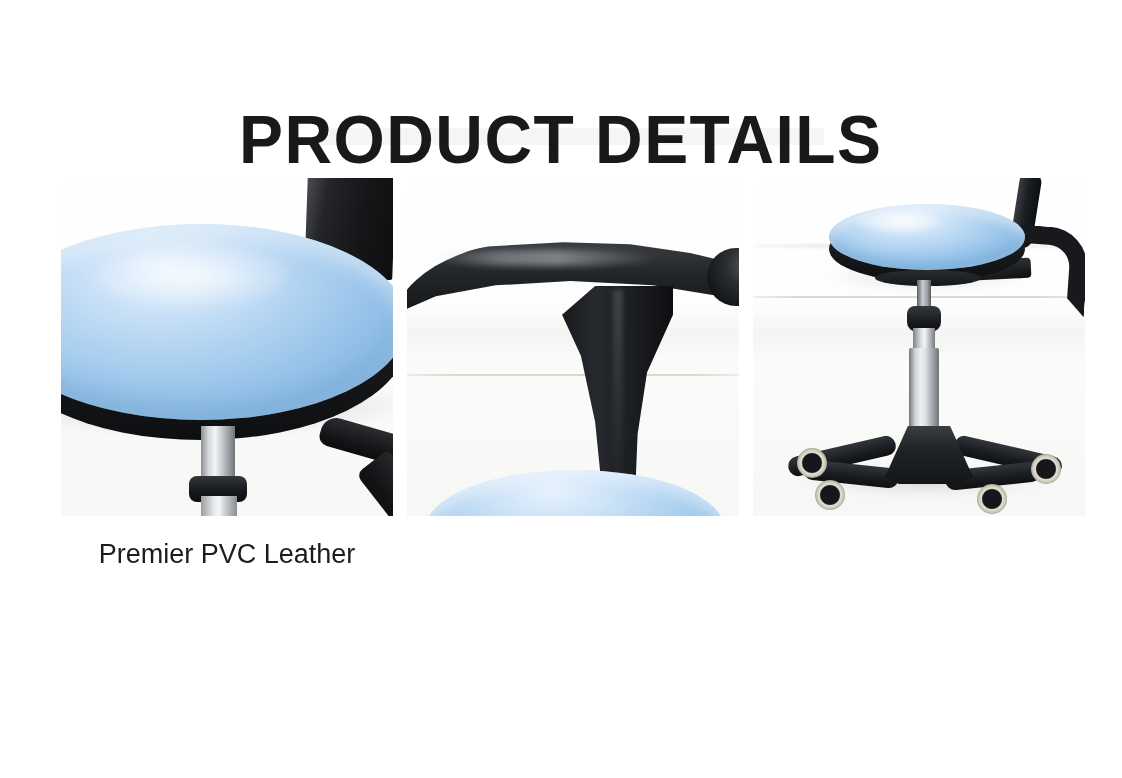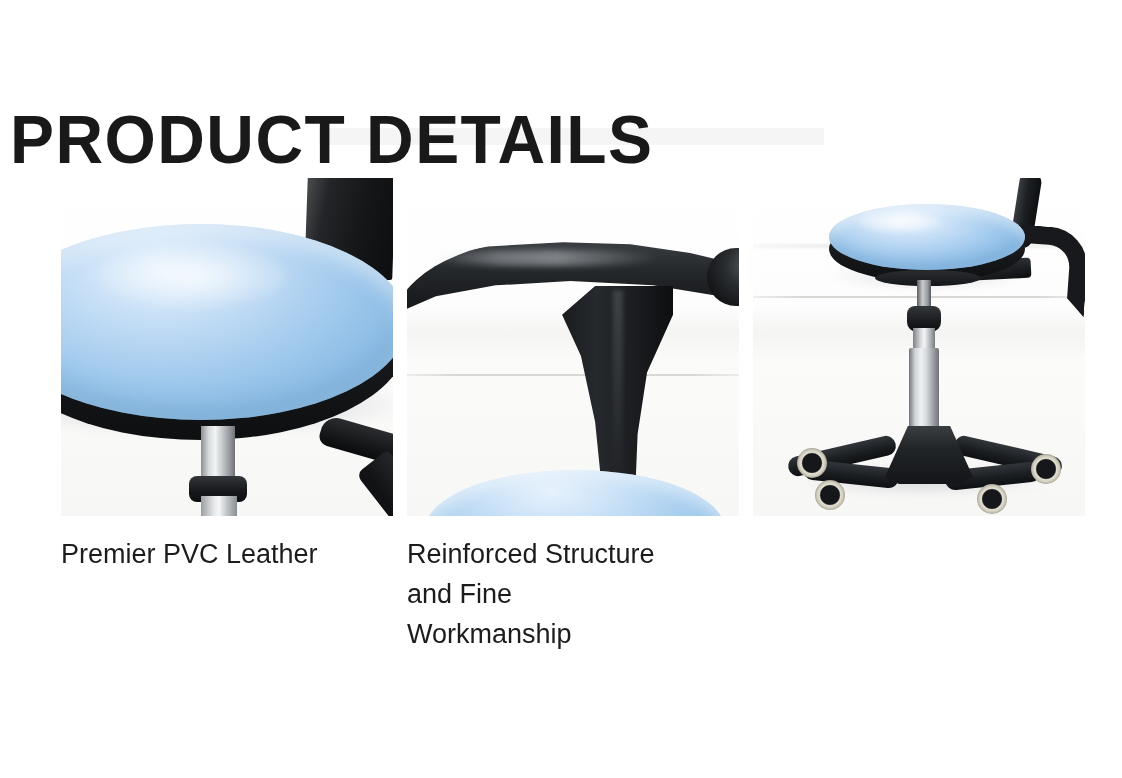--- a/index.html
+++ b/index.html
@@ -15,21 +15,21 @@
     font-family: "Liberation Sans", "DejaVu Sans", sans-serif;
     -webkit-font-smoothing: antialiased;
   }
 
   
   .title-wrap {
     position: absolute;
     left: 0;
     top: 58px;
     width: 1122px;
-    text-align: left;
+    text-align: center;
   }
   .page-title {
     display: inline-block;
     font-family: "Liberation Sans Narrow", "Liberation Sans", "DejaVu Sans", sans-serif;
     font-weight: 700;
     font-size: 68px;
     line-height: 70px;
     letter-spacing: 1.5px;
     color: #191919;
     transform: scaleX(0.97);
@@ -430,20 +430,21 @@
   .captions {
     position: absolute;
     left: 61px;
     top: 534px;
     width: 1024px;
     display: flex;
     gap: 14px;
   }
   .caption {
     width: 332px;
+    text-align: center;
     font-family: "Liberation Sans", "DejaVu Sans", sans-serif;
     font-size: 27px;
     line-height: 40px;
     font-weight: 400;
     color: #1c1c1c;
     white-space: pre-line;
   }
 </style>
 </head>
 <body>
@@ -510,16 +511,13 @@
       <div class="caster c2"></div>
       <div class="caster c3"></div>
       <div class="caster c4"></div>
     </div>
   </div>
 
 </div>
 
 <div class="captions">
   <div class="caption">Premier PVC Leather</div>
-  <div class="caption">Reinforced Structure
-and Fine
-Workmanship</div>
 </div>
 
 </body></html>

